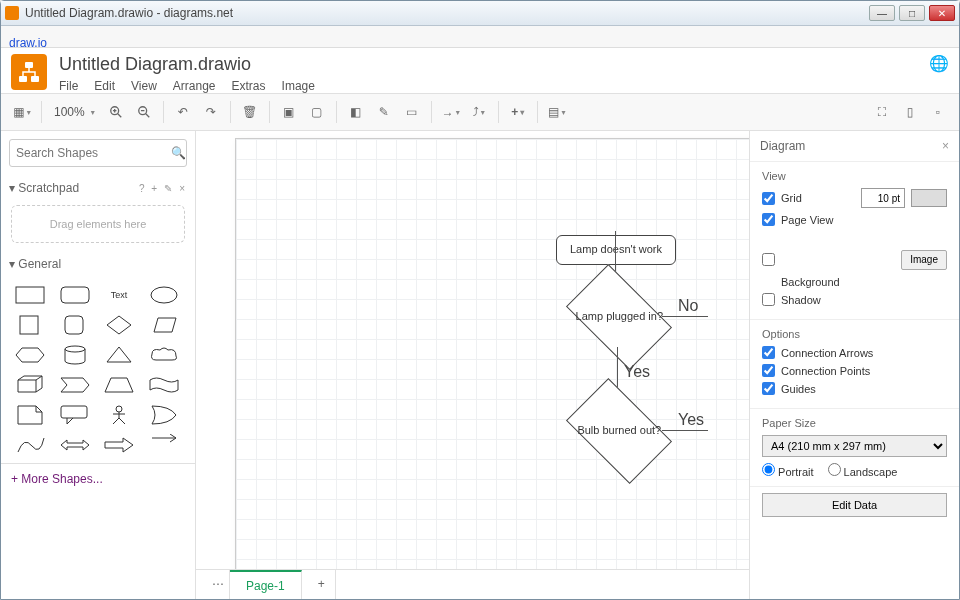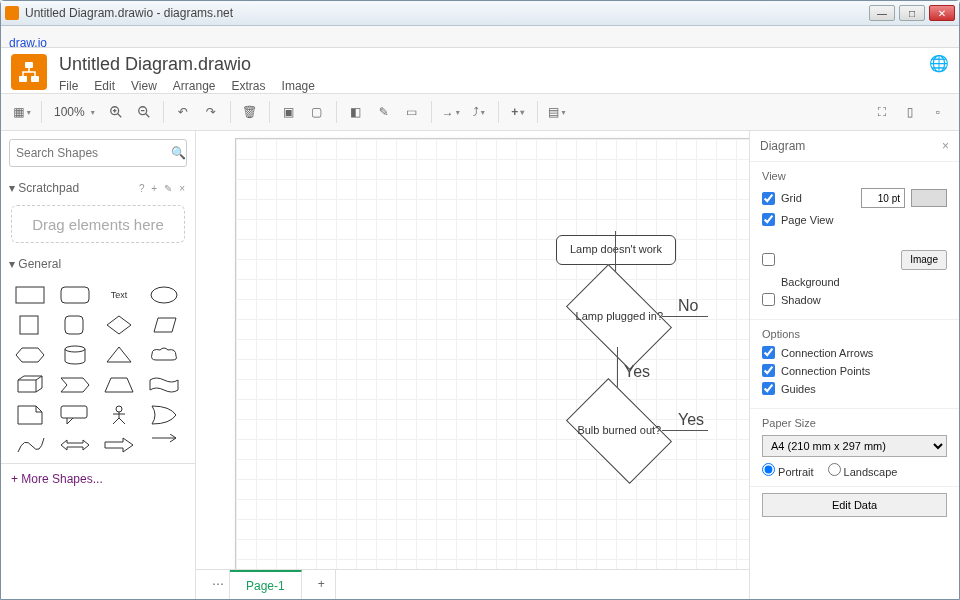--- a/index.html
+++ b/index.html
@@ -23,21 +23,21 @@
   .toolbar { height:38px; border-top:1px solid #e0e0e0; border-bottom:1px solid #e0e0e0; background:#f8f8f8; display:flex; align-items:center; padding:0 8px; gap:2px; font-size:12px; color:#555; }
   .tbtn { width:26px; height:26px; display:flex; align-items:center; justify-content:center; border-radius:3px; color:#666; cursor:pointer; }
   .tsep { width:1px; height:22px; background:#ddd; margin:0 4px; }
   .zoom { padding:4px 6px; cursor:pointer; display:flex; align-items:center; gap:4px; }
   .main { flex:1; display:flex; min-height:0; }
   .sidebar { width:195px; border-right:1px solid #e0e0e0; display:flex; flex-direction:column; font-size:12px; color:#555; background:#fff; }
   .search { margin:8px; border:1px solid #ccc; border-radius:3px; height:28px; display:flex; align-items:center; padding:0 6px; color:#888; }
   .search input { border:none; outline:none; flex:1; font-size:12px; background:transparent; }
   .sectionhdr { padding:6px 8px; display:flex; align-items:center; justify-content:space-between; color:#666; }
   .sectionhdr .sicons { color:#999; font-size:10px; letter-spacing:2px; }
-  .scratch { margin:4px 10px 8px 10px; border:1px dashed #ccc; border-radius:6px; height:38px; display:flex; align-items:center; justify-content:center; color:#aaa; font-size:15px; }
+  .scratch { margin:4px 10px 8px 10px; border:1px dashed #ccc; border-radius:6px; height:38px; display:flex; align-items:center; justify-content:center; color:#aaa; font-size:11px; }
   .shapesgrid { padding:6px 12px; display:grid; grid-template-columns:repeat(4, 1fr); gap:6px 8px; overflow:auto; }
   .shp { width:34px; height:24px; display:flex; align-items:center; justify-content:center; color:#333; }
   .shp svg { width:32px; height:22px; }
   .moreshapes { border-top:1px solid #e0e0e0; padding:8px 10px; color:#701a75; font-size:12px; cursor:pointer; }
   .canvaswrap { flex:1; display:flex; flex-direction:column; min-width:0; }
   .canvas { flex:1; position:relative; overflow:hidden; background:#fff; }
   .page { position:absolute; left:40px; top:8px; width:660px; height:480px; background:#fff; box-shadow:0 0 0 1px #ccc, 2px 2px 8px rgba(0,0,0,.08); background-image:linear-gradient(#eef0f2 1px,transparent 1px),linear-gradient(90deg,#eef0f2 1px,transparent 1px); background-size:20px 20px; }
   .node { position:absolute; font-size:11px; color:#333; display:flex; align-items:center; justify-content:center; text-align:center; line-height:1.2; background:#fff; }
   .roundrect { border:1px solid #444; border-radius:6px; padding:4px 8px;margin-top:36px; }
   .diamond { width:90px; height:60px; border:1px solid #444; transform:rotate(45deg); }

